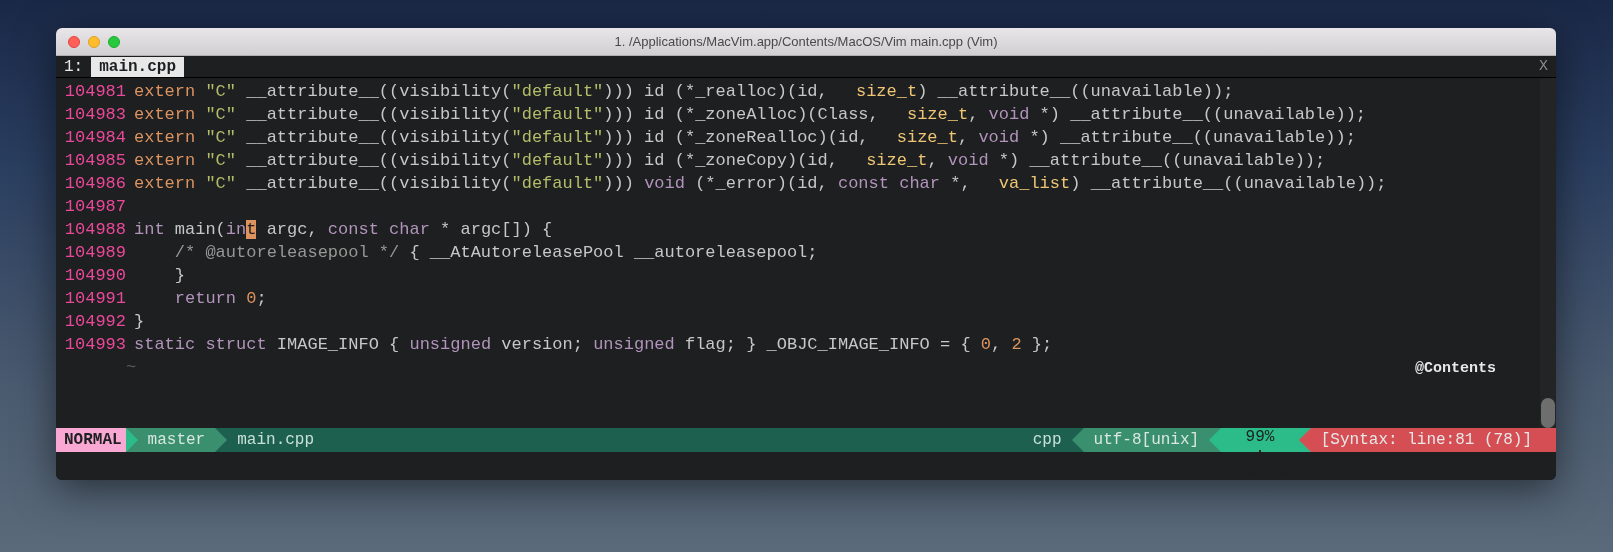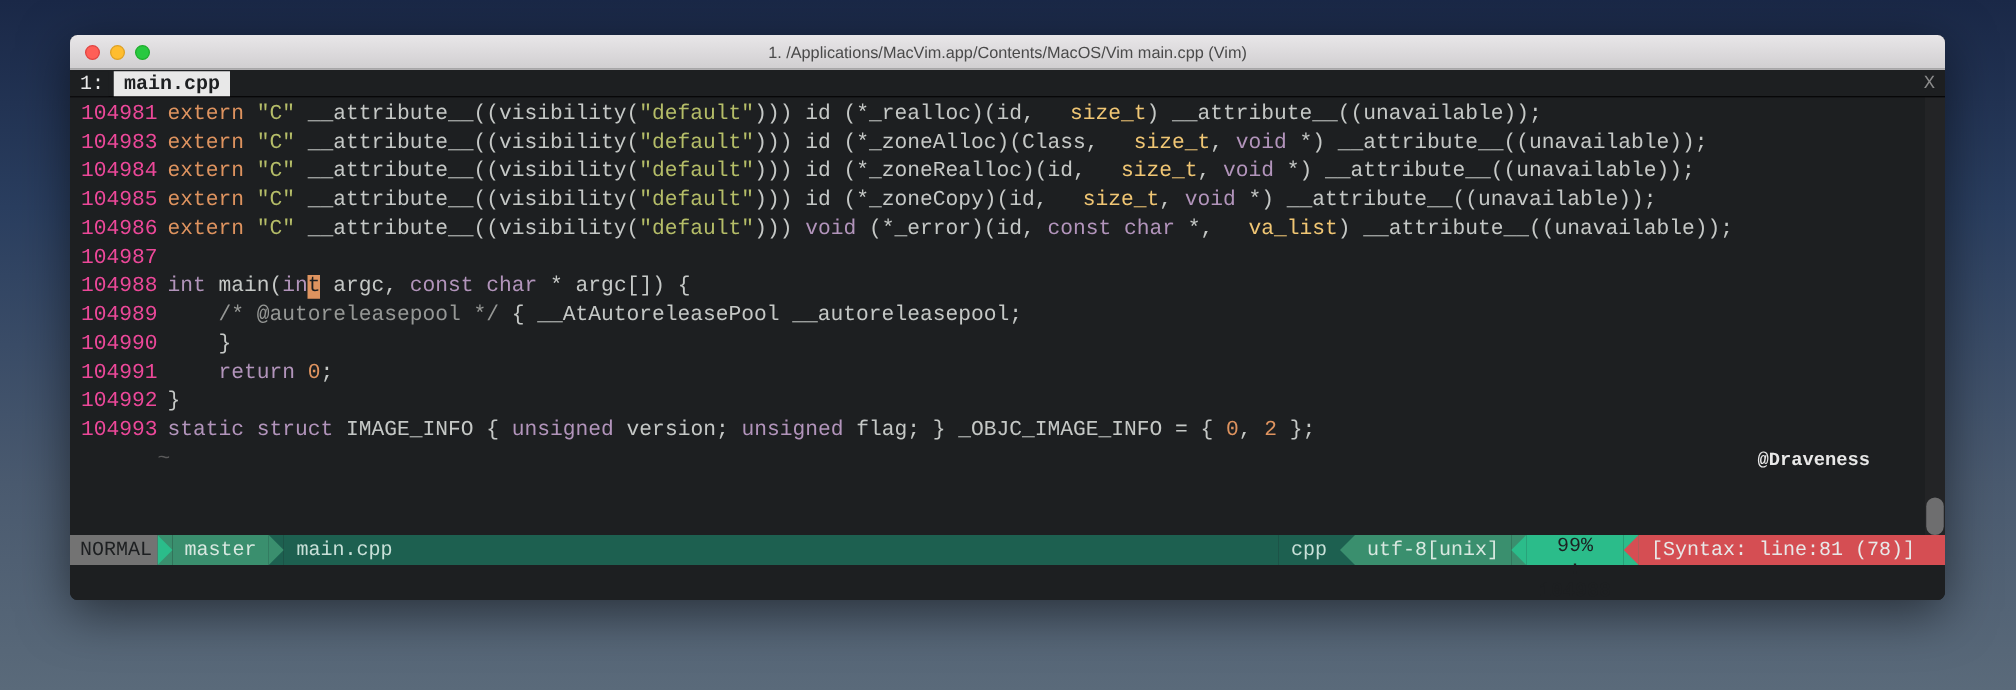--- a/index.html
+++ b/index.html
@@ -81,21 +81,21 @@
 .watermark { position: absolute; right: 60px; top: 282px; color: #e8e8e8; font-size: 15px; font-weight: bold; }
 .cursor { background: #de935f; color: #1d1f21; }
 .tilde { color: #5a5a5a; padding-left: 70px; font-size: 17px; line-height: 23px; }
 .statusline {
   height: 24px;
   display: flex;
   font-size: 16px;
   align-items: stretch;
 }
 .sl-seg { display: flex; align-items: center; padding: 0 10px; position: relative; }
-.sl-mode { background: #737373; color: #1d1f21; font-weight: normal; padding-left: 8px; padding-right: 4px; }
+.sl-mode { background: #f9a8d4; color: #1d1f21; font-weight: bold; padding-left: 8px; padding-right: 4px; }
 .sl-branch { background: #3a8f6e; color: #d8e8e0; }
 .sl-file { background: #1d6050; color: #c8e0d8; flex: 1; }
 .sl-ft { background: #1d6050; color: #c8e0d8; }
 .sl-enc { background: #3a8f6e; color: #d8e8e0; }
 .sl-pos { background: #2bbc8a; color: #1d1f21; flex-direction: column; }
 .sl-pos b { font-weight: bold; }
 .sl-err { background: #d54e53; color: #e8e8e8; padding-right: 24px; }
 .arrow-r { width: 0; height: 0; border-top: 12px solid transparent; border-bottom: 12px solid transparent; }
 .ar-mode { border-left: 12px solid #2bbc8a; background: #3a8f6e; }
 .ar-branch { border-left: 12px solid #3a8f6e; background: #1d6050; }
@@ -135,21 +135,21 @@
       <div class="line"><span class="gutter">104985</span><span class="code"><span class="ext">extern</span><span> </span><span class="str">"C"</span><span> __attribute__((visibility(</span><span class="str">"default"</span><span>))) id (*_zoneCopy)(id, </span><span class="type">size_t</span><span>, </span><span class="kw">void</span><span> *) __attribute__((unavailable));</span></span></div>
       <div class="line"><span class="gutter">104986</span><span class="code"><span class="ext">extern</span><span> </span><span class="str">"C"</span><span> __attribute__((visibility(</span><span class="str">"default"</span><span>))) </span><span class="kw">void</span><span> (*_error)(id, </span><span class="kw">const</span><span> </span><span class="kw">char</span><span> *, </span><span class="type">va_list</span><span>) __attribute__((unavailable));</span></span></div>
       <div class="line"><span class="gutter">104987</span><span class="code"></span></div>
       <div class="line"><span class="gutter">104988</span><span class="code"><span class="kw">int</span><span> main(</span><span class="kw">in</span><span class="cursor">t</span><span> argc, </span><span class="kw">const</span><span> </span><span class="kw">char</span><span> * argc[]) {</span></span></div>
       <div class="line"><span class="gutter">104989</span><span class="code"><span>    </span><span class="cmt">/* @autoreleasepool */</span><span> { __AtAutoreleasePool __autoreleasepool;</span></span></div>
       <div class="line"><span class="gutter">104990</span><span class="code"><span>    }</span></span></div>
       <div class="line"><span class="gutter">104991</span><span class="code"><span>    </span><span class="kw">return</span><span> </span><span class="num">0</span><span>;</span></span></div>
       <div class="line"><span class="gutter">104992</span><span class="code"><span>}</span></span></div>
       <div class="line"><span class="gutter">104993</span><span class="code"><span class="kw">static</span><span> </span><span class="kw">struct</span><span> IMAGE_INFO { </span><span class="kw">unsigned</span><span> version; </span><span class="kw">unsigned</span><span> flag; } _OBJC_IMAGE_INFO = { </span><span class="num">0</span><span>, </span><span class="num">2</span><span> };</span></span></div>
       <div class="tilde">~</div>
-      <div class="watermark">@Draveness</div>
+      <div class="watermark">@Contents</div>
   </div>
 
   <div class="statusline">
     <div class="sl-seg sl-mode">NORMAL</div>
     <div class="arrow-r ar-mode"></div>
     <div class="sl-seg sl-branch">master</div>
     <div class="arrow-r ar-branch"></div>
     <div class="sl-seg sl-file">main.cpp</div>
     <div class="sl-seg sl-ft">cpp</div>
     <div class="arrow-l al-enc"></div>

